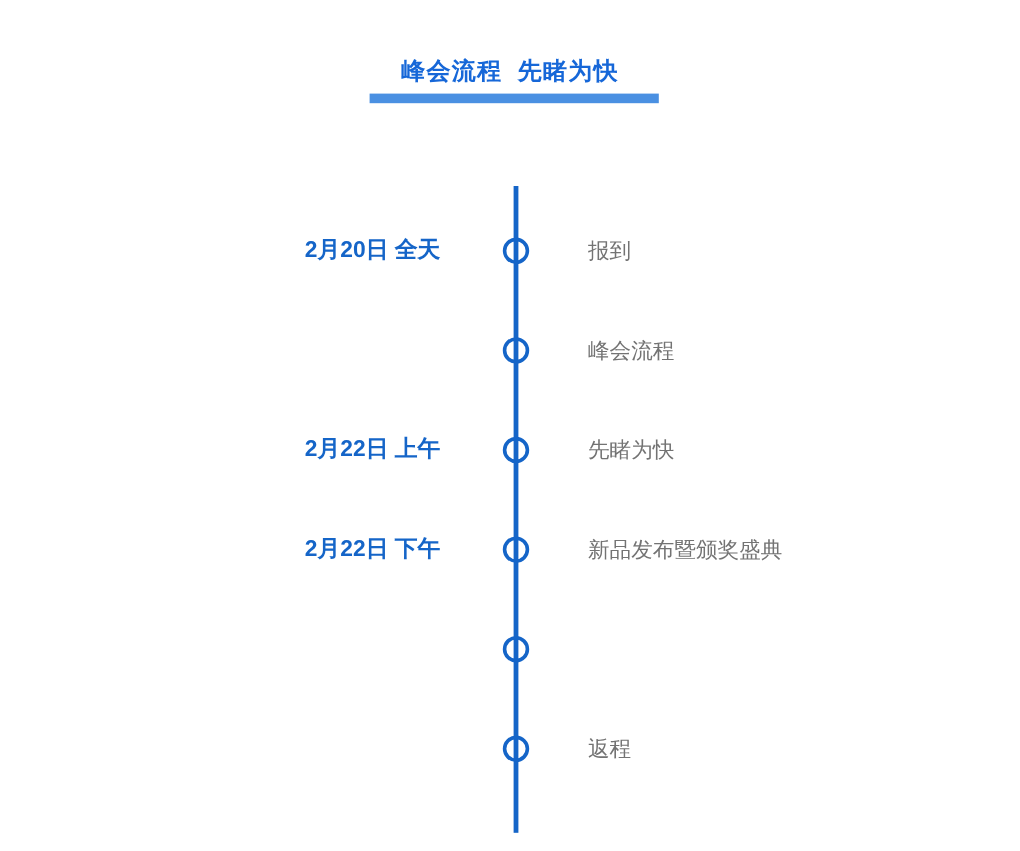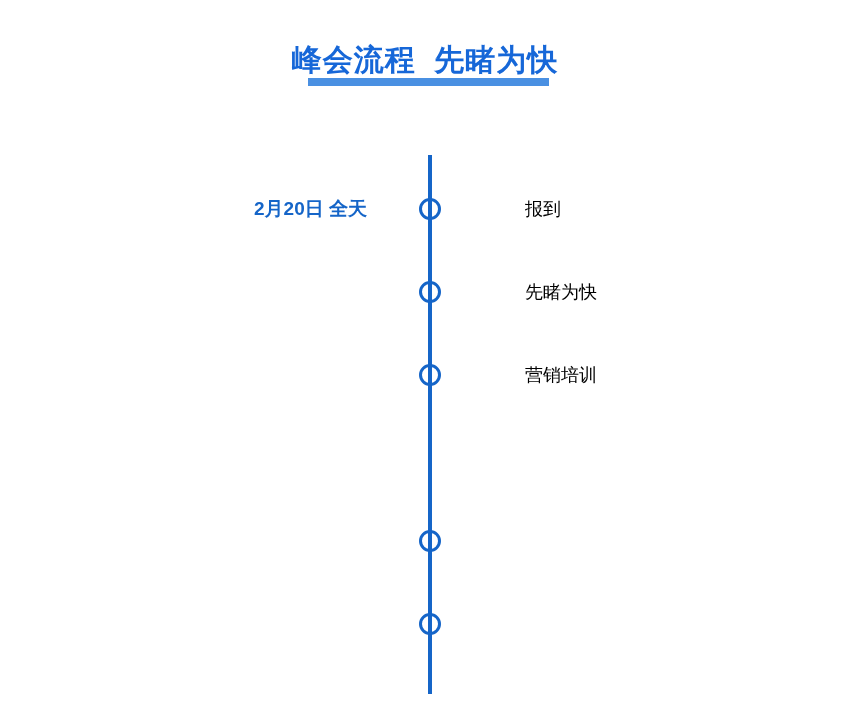--- a/index.html
+++ b/index.html
@@ -18,21 +18,21 @@
   
   .title-block {
     position: absolute;
     left: 0;
     top: 40px;
     width: 850px;
     text-align: center;
   }
   .title-text {
     display: inline-block;
-    font-size: 30px;
+    font-size: 20px;
     font-weight: bold;
     color: #1667d8;
     letter-spacing: 1px;
     line-height: 40px;
     white-space: pre;
   }
   .title-underline {
     position: absolute;
     left: 308px;
     top: 78px;
@@ -90,24 +90,23 @@
     box-sizing: content-box;
   }
 
   .tl-label {
     position: absolute;
     left: 490px;
     width: 320px;
     text-align: left;
     font-size: 18px;
     font-weight: normal;
-    color: #000000;
+    color: #737373;
     line-height: 40px;
     white-space: pre;
-    margin-left: 35px;
   }
 </style>
 </head>
 <body>
 
 <div class="title-block">
   <span class="title-text">峰会流程  先睹为快</span>
 </div>
 <div class="title-underline"></div>
 
@@ -115,29 +114,36 @@
   <div class="timeline-axis"></div>
 
   <div class="tl-row" style="top:192px">
     <div class="tl-date">2月20日 全天</div>
     <div class="tl-node"></div>
     <div class="tl-label">报到</div>
   </div>
 
   <div class="tl-row" style="top:275px">
     <div class="tl-node"></div>
+    <div class="tl-label">峰会流程</div>
+  </div>
+
+  <div class="tl-row" style="top:358px">
+    <div class="tl-date">2月22日 上午</div>
+    <div class="tl-node"></div>
     <div class="tl-label">先睹为快</div>
   </div>
 
-  <div class="tl-row" style="top:358px">
+  <div class="tl-row" style="top:441px">
+    <div class="tl-date">2月22日 下午</div>
     <div class="tl-node"></div>
-    <div class="tl-label">营销培训</div>
+    <div class="tl-label">新品发布暨颁奖盛典</div>
   </div>
-
 
   <div class="tl-row" style="top:524px">
     <div class="tl-node"></div>
   </div>
 
   <div class="tl-row" style="top:607px">
     <div class="tl-node"></div>
+    <div class="tl-label">返程</div>
   </div>
 </div>
 
 </body></html>

